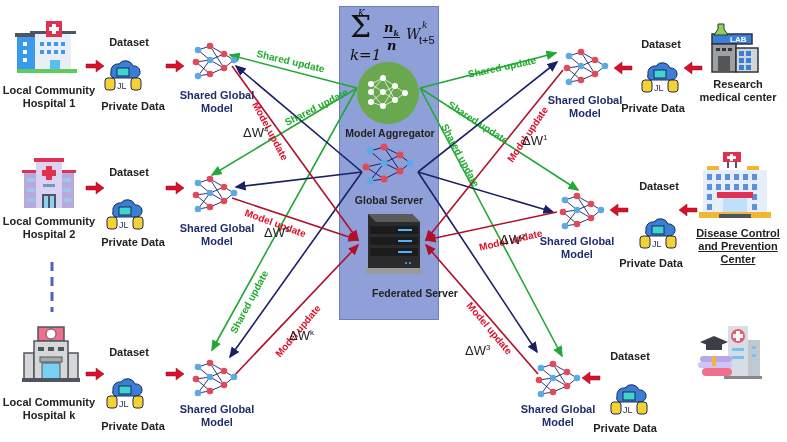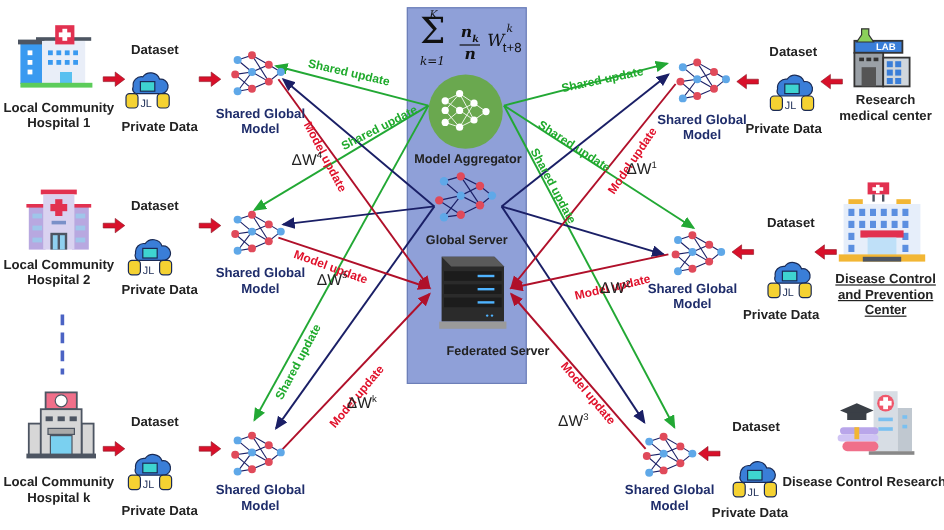--- a/index.html
+++ b/index.html
@@ -67,27 +67,27 @@
     <path d="M702,66 h-10 v-4 l-8,6 l8,6 v-4 h10 z"></path>
     <path d="M628,208 h-10 v-4 l-8,6 l8,6 v-4 h10 z"></path>
     <path d="M697,208 h-10 v-4 l-8,6 l8,6 v-4 h10 z"></path>
     <path d="M600,376 h-10 v-4 l-8,6 l8,6 v-4 h10 z"></path>
   </g>
 </svg>
 
 <div class="abs" style="left:344px;top:8px;width:92px;height:52px;font-family:'DejaVu Serif',serif;color:#111;">
   <span class="abs" style="left:14px;top:0px;font-size:9px;font-style:italic;">K</span>
   <span class="abs" style="left:6px;top:4px;font-size:30px;line-height:30px;">Σ</span>
-  <span class="abs" style="left:6px;top:38px;font-size:10px;font-style:italic;">k=1</span>
+  <span class="abs" style="left:6px;top:38px;font-size:15px;font-style:italic;">k=1</span>
   <span class="abs" style="left:40px;top:12px;font-size:13px;font-weight:bold;font-style:italic;"><span>n</span><sub style="font-size:8px;">k</sub></span>
   <span class="abs" style="left:39px;top:29px;width:17px;height:1px;background:#111;"></span>
   <span class="abs" style="left:43px;top:30px;font-size:13px;font-weight:bold;font-style:italic;">n</span>
   <span class="abs" style="left:62px;top:18px;font-size:14px;font-style:italic;">W</span>
   <span class="abs" style="left:78px;top:12px;font-size:9px;font-style:italic;">k</span>
-  <span class="abs" style="left:75px;top:26px;font-size:11px;font-family:'Liberation Sans',sans-serif;">t+8</span>
+  <span class="abs" style="left:75px;top:26px;font-size:11px;font-family:'Liberation Sans',sans-serif;">t+5</span>
 </div>
 
 <div class="abs" style="left:357px;top:62px;width:62px;height:62px;border-radius:50%;background:#6aa84f;">
   <svg width="62" height="62">
     <g stroke="#ffffff" stroke-width="0.8" opacity="0.9">
       <line x1="14" y1="22" x2="26" y2="16"></line>
         <line x1="14" y1="22" x2="26" y2="30"></line>
         <line x1="14" y1="40" x2="26" y2="30"></line>
         <line x1="14" y1="40" x2="26" y2="44"></line>
         <line x1="14" y1="30" x2="26" y2="16"></line>
@@ -517,21 +517,20 @@
     </g>
   <rect x="34" y="54" width="40" height="3" fill="#888"></rect>
   <path d="M10,20 l14,-6 l14,6 l-14,6 z" fill="#3a3f46"></path>
     <rect x="16" y="22" width="16" height="6" fill="#3a3f46"></rect>
   <rect x="10" y="34" width="32" height="6" rx="3" fill="#b9a6ea"></rect>
   <rect x="8" y="40" width="34" height="6" rx="3" fill="#d0c4f4"></rect>
   <rect x="12" y="46" width="30" height="8" rx="4" fill="#f06f8a"></rect>
   <rect x="22" y="34" width="4" height="10" fill="#f2b634"></rect>
 </svg>
 <div class="lbl" style="left:652px;top:396px;width:132px;">
-  <div>Disease Control Research</div>
 </div>
 <div class="lbl" style="left:605px;top:350px;width:50px;">Dataset</div>
 <svg class="abs pd-icon" width="40" height="36" style="left:609px;top:380px;">
     <path d="M8,16 a7,7 0 0 1 8,-8 a8,8 0 0 1 14,2 a6,6 0 0 1 2,12 h-22 a5,5 0 0 1 -2,-6 z" fill="#3a7ed8" stroke="#1b2b55" stroke-width="1"></path>
     <rect x="14" y="12" width="12" height="8" fill="#3ed4d0" stroke="#1b2b55" stroke-width="1"></rect>
     <rect x="2" y="22" width="10" height="12" rx="3" fill="#f5d232" stroke="#1b2b55" stroke-width="1"></rect>
     <rect x="28" y="22" width="10" height="12" rx="3" fill="#f5d232" stroke="#1b2b55" stroke-width="1"></rect>
     <text x="14" y="33" font-size="9" font-family="Liberation Sans, sans-serif" fill="#1b2b55">JL</text>
   </svg>
 <div class="lbl" style="left:592px;top:422px;width:66px;">Private Data</div>

